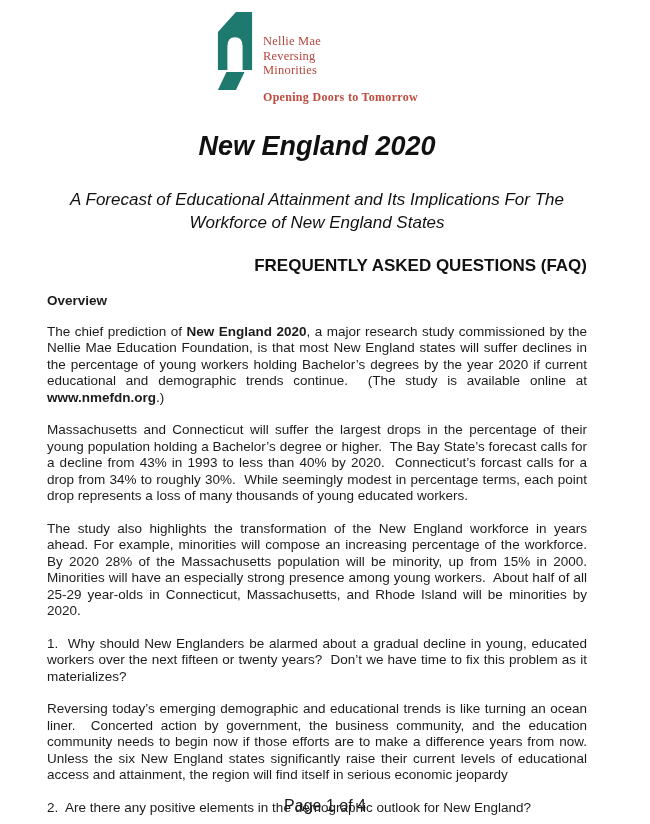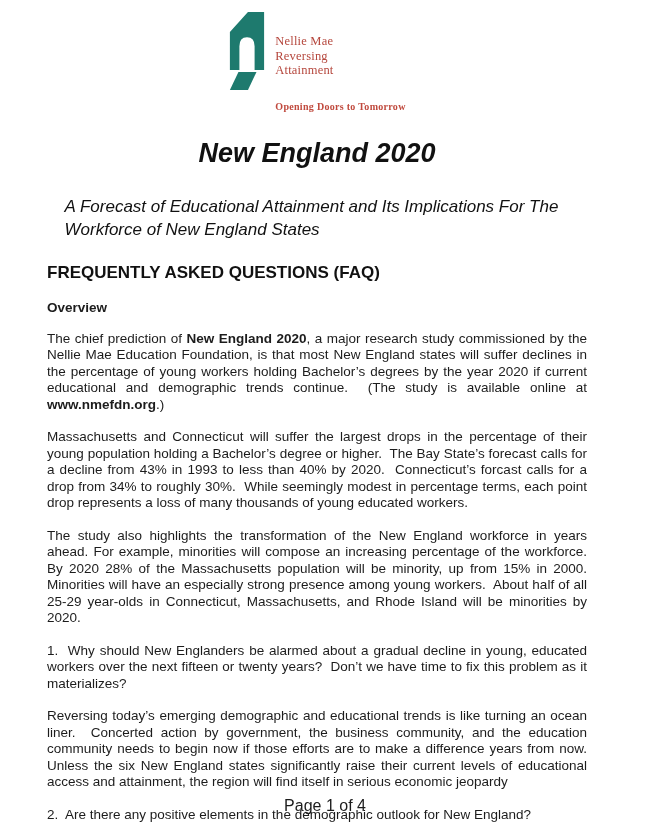--- a/index.html
+++ b/index.html
@@ -11,26 +11,26 @@
     position: relative;
     overflow: hidden;
   }
   .page { position: absolute; inset: 0; padding: 8px 63px 0 47px; box-sizing: border-box; }
 
   
   .logo-block { display: flex; justify-content: center; align-items: flex-start; gap: 9px; margin-top: 2px; }
   .logo-glyph { width: 38px; height: 82px; flex: 0 0 auto; }
   .logo-text { padding-top: 24px; }
   .org-name { font-family: "Liberation Serif", serif; font-size: 12.5px; line-height: 14.5px; color: #b5463c; letter-spacing: 0.2px; }
-  .tagline { font-family: "Liberation Serif", serif; font-size: 10px; font-weight: bold; color: #c04a3e; margin-top: 23px; letter-spacing: 0.3px; text-align: center; }
+  .tagline { font-family: "Liberation Serif", serif; font-size: 12px; font-weight: bold; color: #c04a3e; margin-top: 12px; letter-spacing: 0.3px; text-align: center; }
 
   
   .doc-title { font-size: 27px; font-weight: bold; font-style: italic; text-align: center; margin: 26px 0 0 0; color: #111; }
-  .doc-subtitle { font-size: 17px; font-style: italic; margin: 26px auto 1px auto; max-width: 505px; line-height: 23px; color: #111; }
-  .faq-heading { font-size: 17px; font-weight: bold; text-align: left; margin: 22px 0 0 0; color: #111; }
+  .doc-subtitle { font-size: 17px; font-style: italic; text-align: center; margin: 26px auto 1px auto; max-width: 505px; line-height: 23px; color: #111; }
+  .faq-heading { font-size: 17px; font-weight: bold; text-align: right; margin: 22px 0 0 0; color: #111; }
 
   
   .section-heading { font-size: 13.5px; font-weight: bold; margin: 17px 0 0 0; }
   p.body-para { font-size: 13.5px; line-height: 16.5px; text-align: justify; margin: 16px 0 0 0; white-space: pre-wrap; }
   p.question { font-weight: normal; }
   b { font-weight: bold; }
 
   .page-footer { position: absolute; left: 0; right: 0; bottom: 9px; text-align: center; font-size: 16px; color: #1c1c1c; }
 </style>
 </head>
@@ -40,21 +40,21 @@
 
   <header class="logo-block">
     <svg class="logo-glyph" viewBox="0 0 40 86" aria-hidden="true">
       <path fill="#1e7a6e" fill-rule="evenodd" d="M2,23 L21,2 L38,2 L38,63 L2,63 Z M12,63 L12,38 Q12,28.5 20,28.5 Q28,28.5 28,38 L28,63 Z"></path>
       <path fill="#1e7a6e" d="M11,65 L30,65 L21,84 L2,84 Z"></path>
     </svg>
     <div class="logo-text">
       <div class="org-name">
         <div>Nellie Mae</div>
         <div>Reversing</div>
-        <div>Attainment</div>
+        <div>Minorities</div>
       </div>
       <div class="tagline">Opening Doors to Tomorrow</div>
     </div>
   </header>
 
   <h1 class="doc-title">New England 2020</h1>
 
   <div class="doc-subtitle">A Forecast of Educational Attainment and Its Implications For The Workforce of New England States</div>
 
   <h2 class="faq-heading">FREQUENTLY ASKED QUESTIONS (FAQ)</h2>

